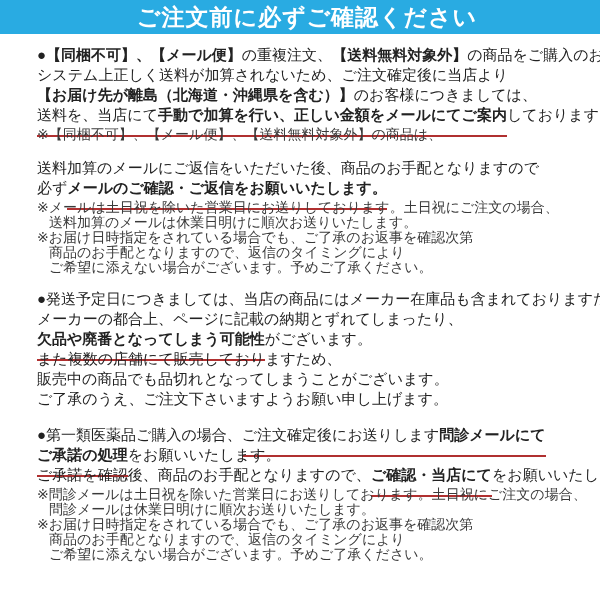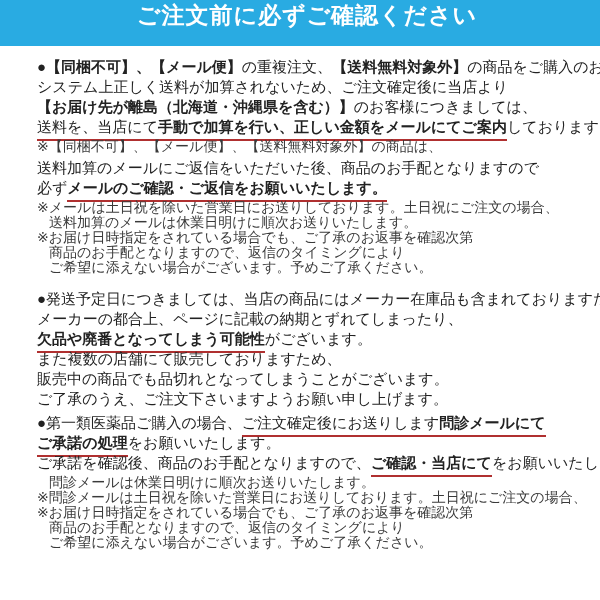--- a/index.html
+++ b/index.html
@@ -8,34 +8,34 @@
     --underline:#b03030;
     --text:#222222;
     --note-text:#3a3a3a;
     --page-bg:#ffffff;
   }
   *{margin:0;padding:0;box-sizing:border-box;}
   html,body{width:600px;height:600px;overflow:hidden;background:var(--page-bg);}
   body{font-family:"Liberation Sans","DejaVu Sans",sans-serif;color:var(--text);}
   .page{width:600px;height:600px;background:var(--page-bg);}
   .header{
-    width:600px;height:46px;background:var(--header-bg);
-    display:flex;align-items:flex-start;justify-content:center;padding-left:14px;
+    width:600px;height:34px;background:var(--header-bg);
+    display:flex;align-items:center;justify-content:center;padding-left:14px;
   }
   .header h1{
     color:var(--header-text);font-size:23px;font-weight:bold;letter-spacing:1px;
   }
   .content{padding:11px 4px 0 37px;}
   .line{font-size:15px;line-height:20px;white-space:nowrap;}
   .line b{font-weight:bold;}
-  .u{border-bottom:2px solid var(--underline);padding-bottom:4px;}
+  .u{border-bottom:2px solid var(--underline);padding-bottom:12px;}
   .note{font-size:14px;line-height:15px;color:var(--note-text);white-space:nowrap;}
   .note.indent{padding-left:12px;}
   .sec{margin-top:0;}
-  .sec + .sec{margin-top:4px;}
+  .sec + .sec{margin-top:16px;}
   #sec-shipping-date{margin-top:14px;}
   .notes{margin-top:2px;}
 </style>
 </head>
 <body>
 
 <div class="page">
 
   <div class="header">
     <h1>ご注文前に必ずご確認ください</h1>
@@ -72,22 +72,22 @@
       <div class="line"><span>また複数の店舗にて販売しておりますため、</span></div>
       <div class="line"><span>販売中の商品でも品切れとなってしまうことがございます。</span></div>
       <div class="line"><span>ご了承のうえ、ご注文下さいますようお願い申し上げます。</span></div>
     </div>
 
     <div class="sec" id="sec-pharmaceutical">
       <div class="line"><span>●第一類医薬品ご購入の場合、</span><span class="u"><span>ご注文確定後にお送りします</span><b>問診メールにて</b></span></div>
       <div class="line"><b class="u">ご承諾の処理</b><span>をお願いいたします。</span></div>
       <div class="line"><span>ご承諾を確認後、商品のお手配となりますので、</span><b class="u">ご確認・当店にて</b><span>をお願いいたします。</span></div>
       <div class="notes">
+        <div class="note">※問診メールは土日祝を除いた営業日にお送りしております。土日祝にご注文の場合、</div>
         <div class="note indent">問診メールは休業日明けに順次お送りいたします。</div>
-        <div class="note">※問診メールは土日祝を除いた営業日にお送りしております。土日祝にご注文の場合、</div>
         <div class="note">※お届け日時指定をされている場合でも、ご了承のお返事を確認次第</div>
         <div class="note indent">商品のお手配となりますので、返信のタイミングにより</div>
         <div class="note indent">ご希望に添えない場合がございます。予めご了承ください。</div>
       </div>
     </div>
 
   </div>
 </div>
 
 </body></html>

